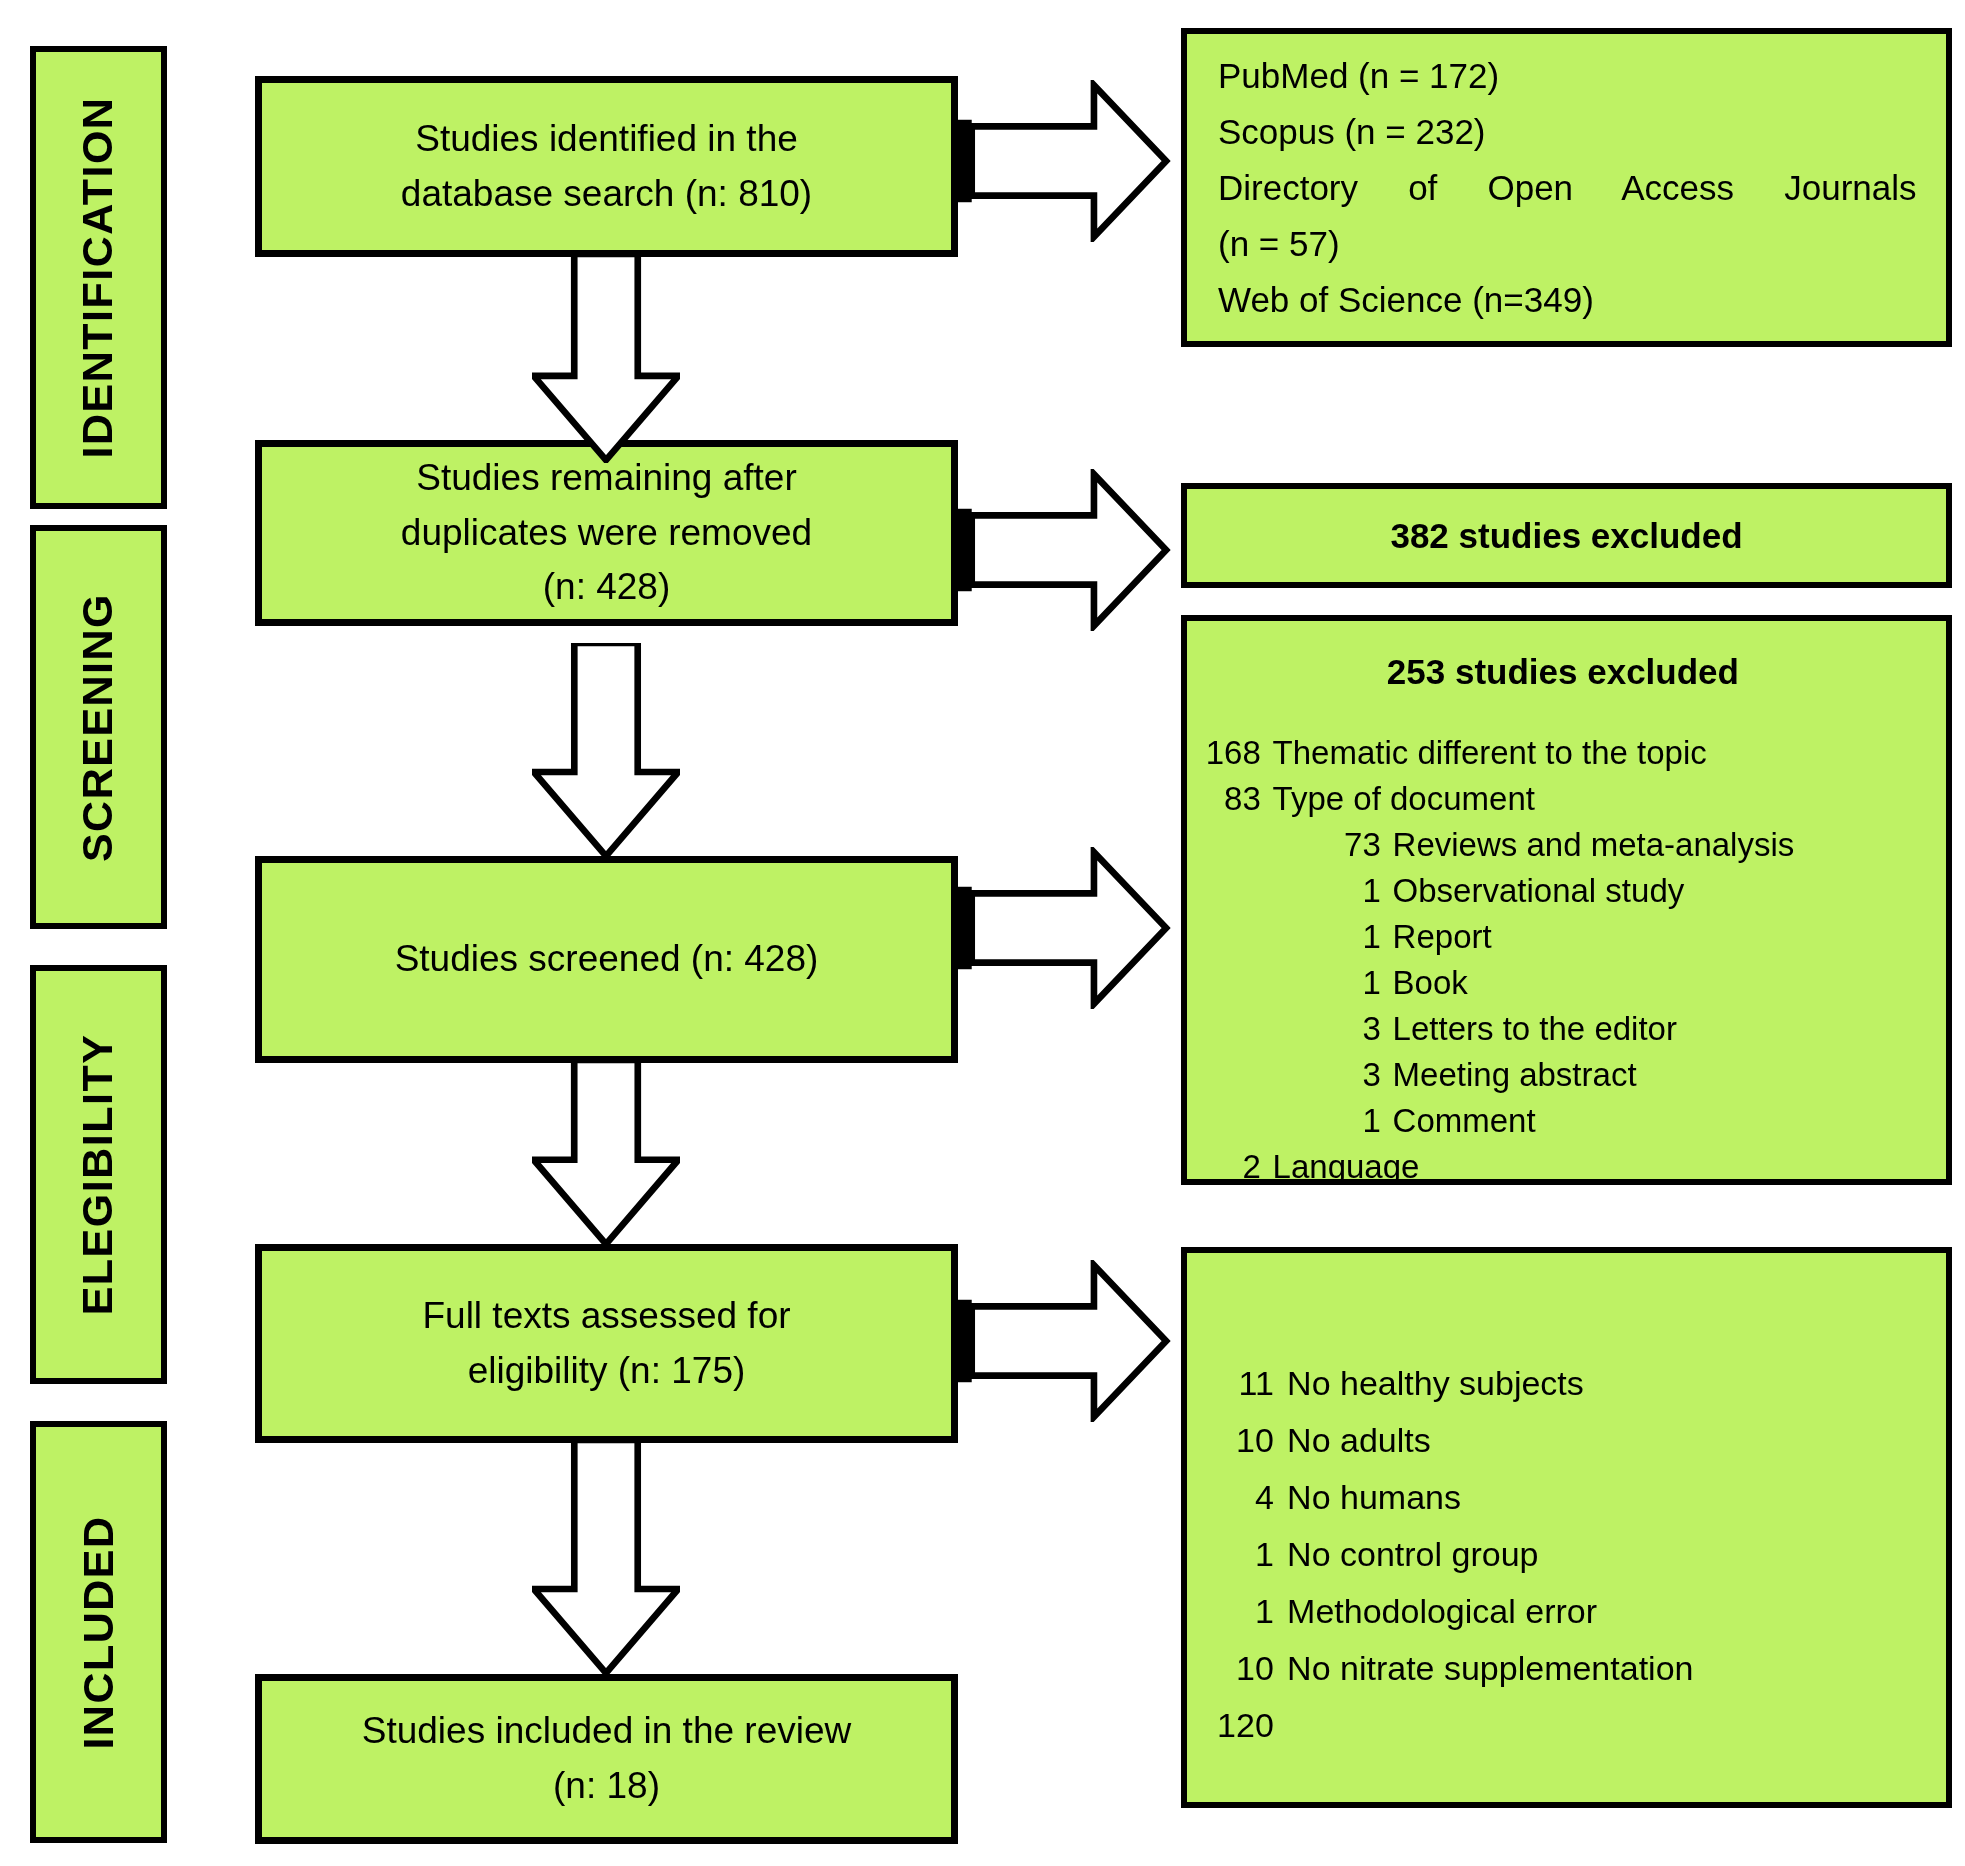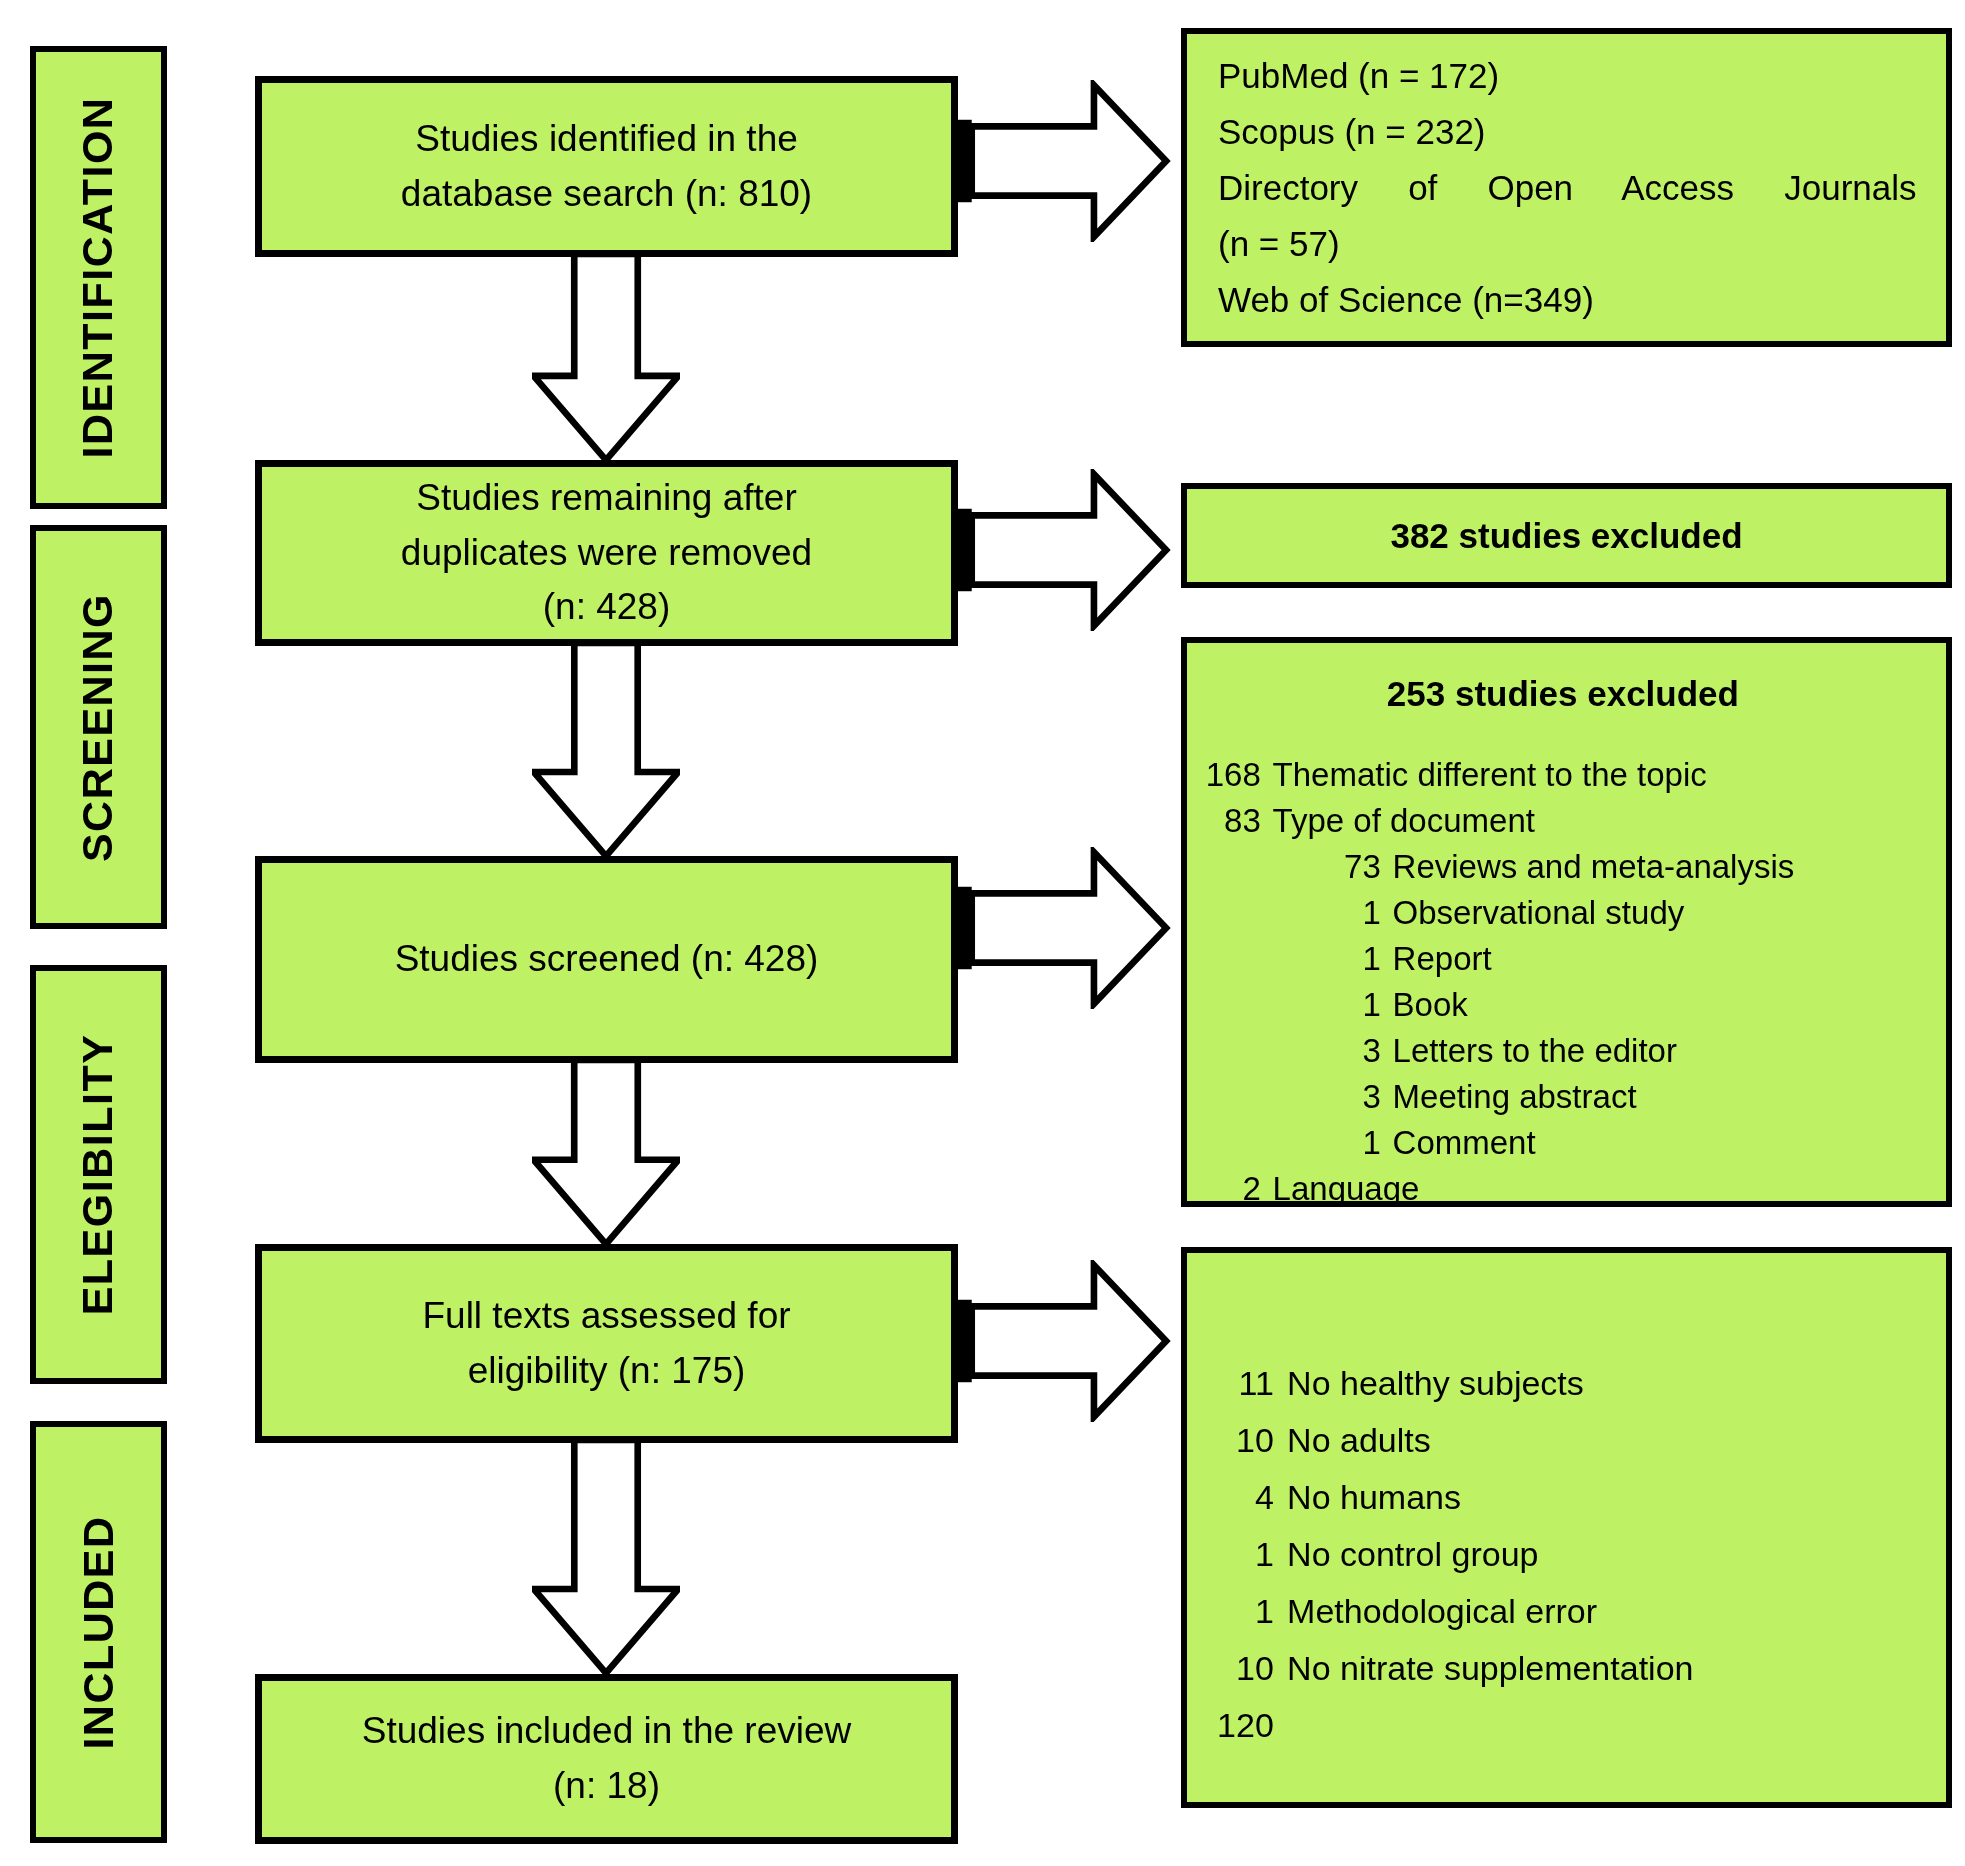--- a/index.html
+++ b/index.html
@@ -91,21 +91,21 @@
   </div>
   <div class="box stagebox" style="left:29.5px;top:1421px;width:137px;height:422px;">
     <span class="vlabel">INCLUDED</span>
   </div>
 
   <div class="box flowbox" style="left:255px;top:76px;width:703px;height:181px;">
     <div>Studies identified in the</div>
     <div>database search (n: 810)</div>
   </div>
 
-  <div class="box flowbox" style="left:255px;top:460px;width:703px;height:186px;">
+  <div class="box flowbox" style="left:255px;top:440px;width:703px;height:186px;">
     <div>Studies remaining after</div>
     <div>duplicates were removed</div>
     <div>(n: 428)</div>
   </div>
 
   <div class="box flowbox" style="left:255px;top:856px;width:703px;height:207px;">
     <div>Studies screened (n: 428)</div>
   </div>
 
   <div class="box flowbox" style="left:255px;top:1244px;width:703px;height:199px;">
@@ -153,21 +153,21 @@
     <div class="db-line">Scopus (n = 232)</div>
     <div class="db-line justify">Directory of Open Access Journals</div>
     <div class="db-line">(n = 57)</div>
     <div class="db-line">Web of Science (n=349)</div>
   </div>
 
   <div class="box rightbox excbox-382" style="left:1181px;top:483px;width:771px;height:105px;">
     <div class="exc-title">382 studies excluded</div>
   </div>
 
-  <div class="box rightbox excbox-253" style="left:1181px;top:637px;width:771px;height:570px;">
+  <div class="box rightbox excbox-253" style="left:1181px;top:615px;width:771px;height:570px;">
     <div class="exc-title">253 studies excluded</div>
     <div class="exc-row">
       <span class="num">168</span>
       <span class="lbl">Thematic different to the topic</span>
     </div>
     <div class="exc-row">
       <span class="num">83</span>
       <span class="lbl">Type of document</span>
     </div>
     <div class="exc-row l2">

